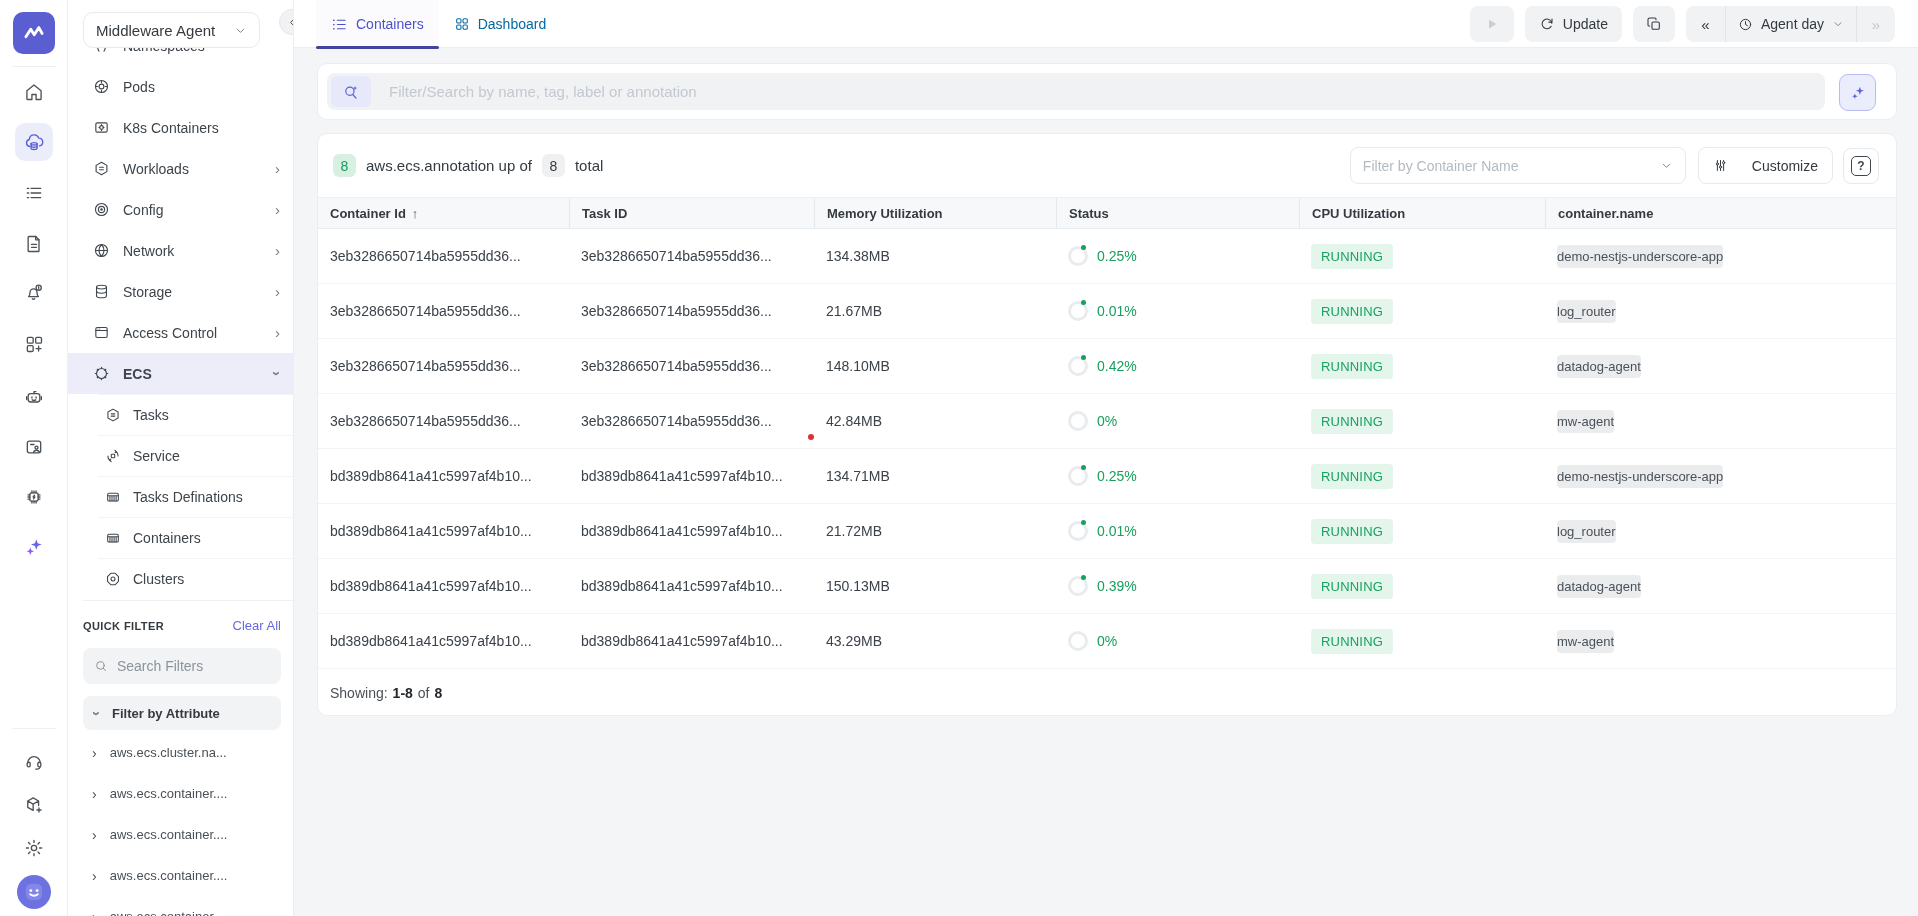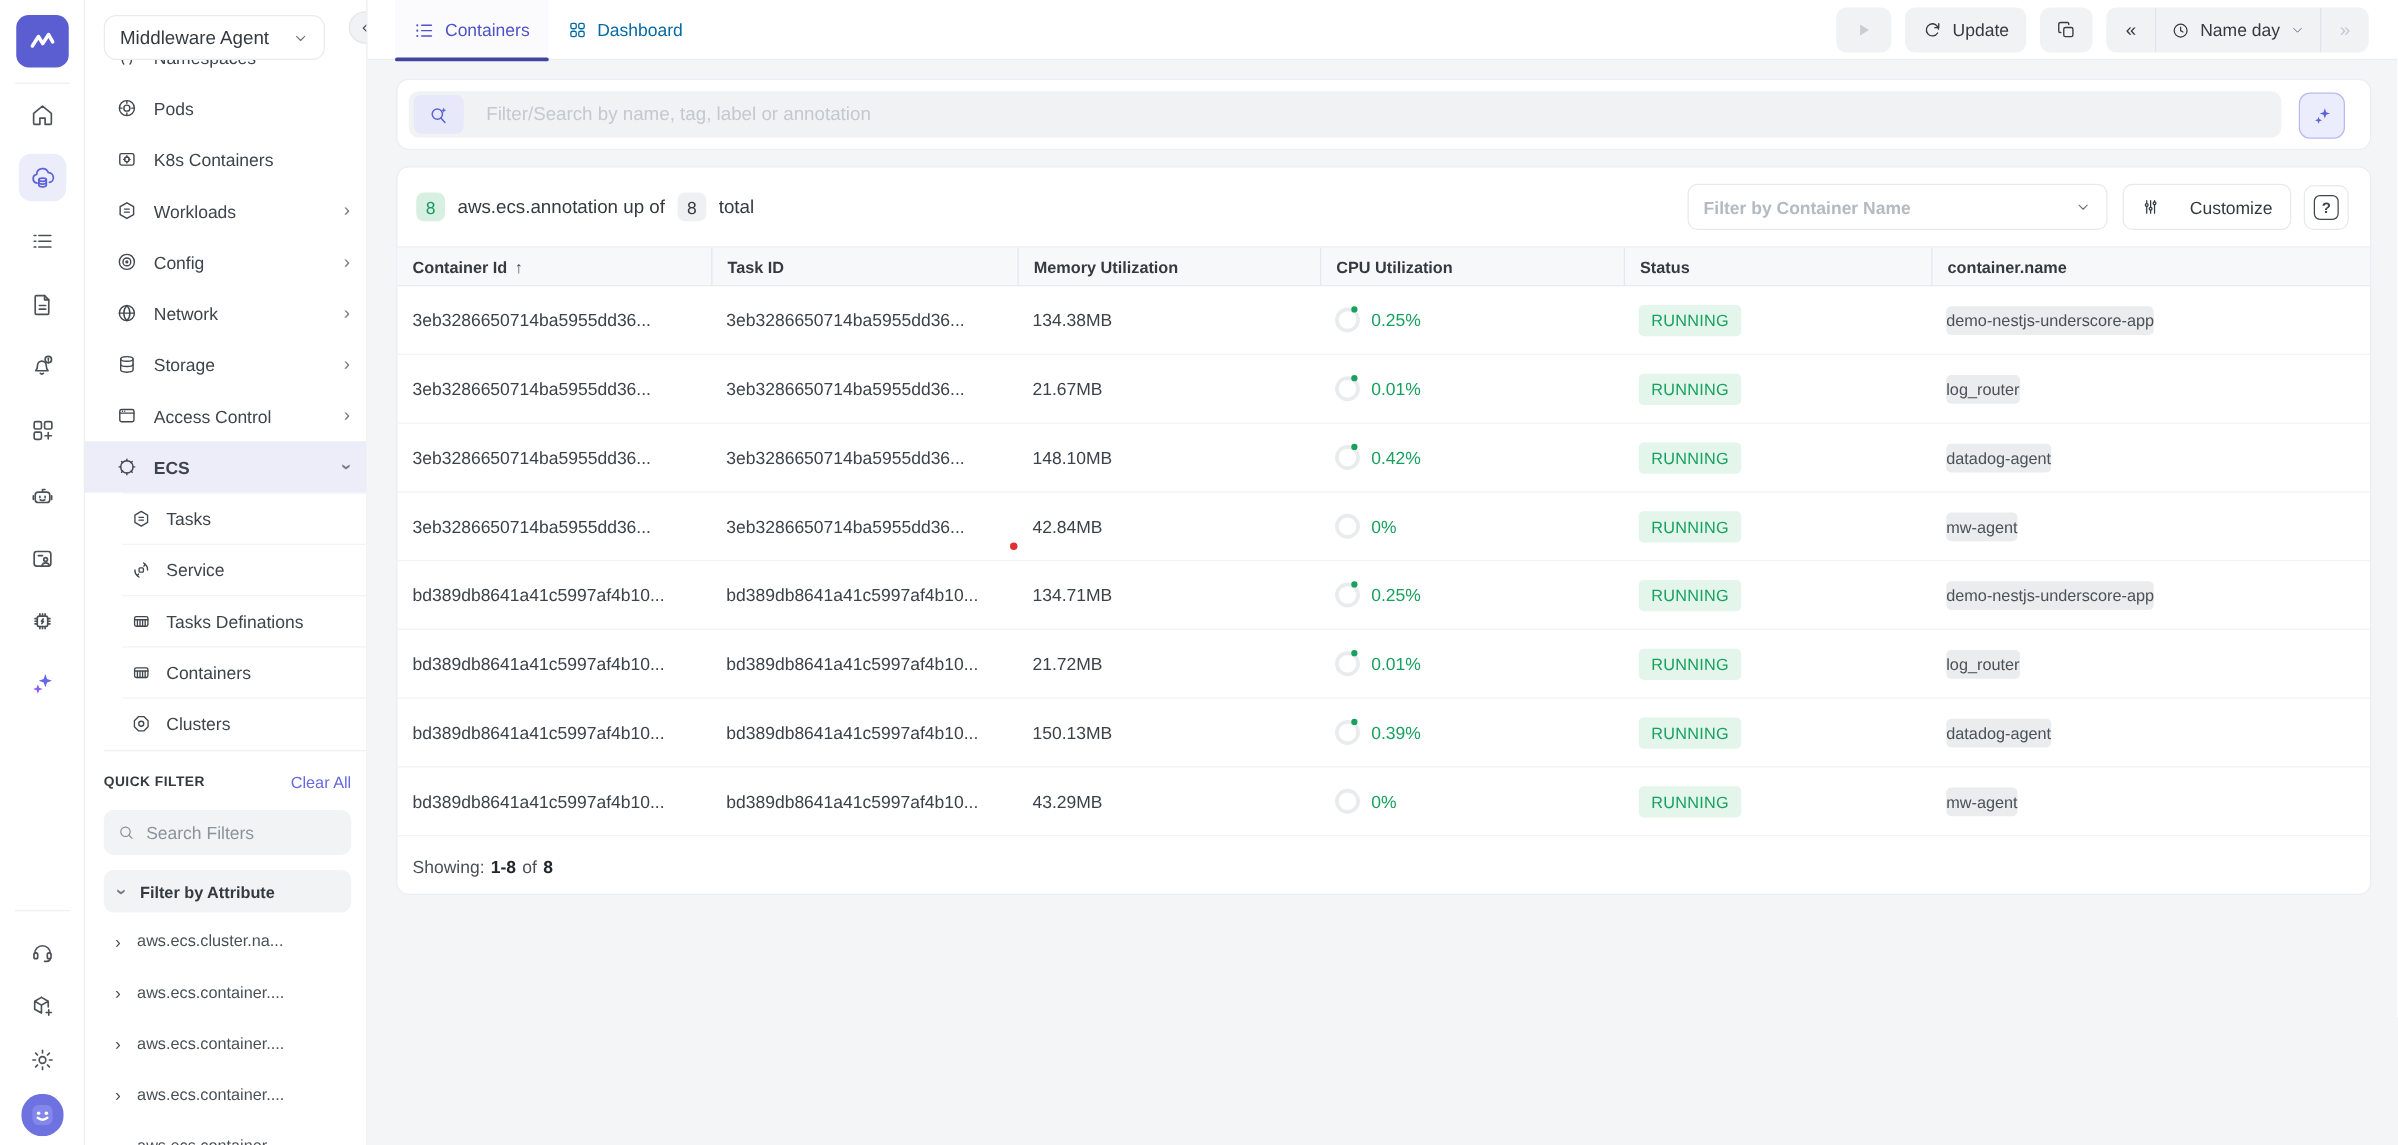--- a/index.html
+++ b/index.html
@@ -67,21 +67,21 @@
   .ai-btn { position:absolute; right:20px; top:10px; width:37px; height:37px; background:#ecedfc; border:1px solid #b7bbf0; border-radius:9px; display:flex; align-items:center; justify-content:center; color:#5d62d9; cursor:pointer; }
 
   .table-card { position:absolute; left:23px; right:21px; top:85px; height:583px; background:#fff; border:1px solid #ecedf0; border-radius:10px; }
   .countbar { height:63px; display:flex; align-items:center; padding:0 17px 0 15px; }
   .badge { min-width:23px; height:23px; padding:0 5px; border-radius:6px; display:flex; align-items:center; justify-content:center; font-size:14px; }
   .badge.green { background:#d8f0e1; color:#159a5f; }
   .badge.grey { background:#eef0f2; color:#343a40; }
   .count-text { font-size:15px; color:#343a40; margin:0 10px; }
   .count-text.total { margin-left:10px; }
   .spacer { flex:1; }
-  .name-filter { width:336px; height:37px; background:#fff; border:1px solid #e7e9ec; border-radius:8px; display:flex; align-items:center; justify-content:space-between; padding:0 12px; font-size:14px; color:#b3bac2; margin-right:12px; cursor:pointer;font-weight:bold; }
+  .name-filter { width:336px; height:37px; background:#fff; border:1px solid #e7e9ec; border-radius:8px; display:flex; align-items:center; justify-content:space-between; padding:0 12px; font-size:14px; color:#b3bac2; margin-right:12px; cursor:pointer; }
   .name-filter .chev { color:#6b7178; }
   .customize { height:37px; background:#fff; border:1px solid #e7e9ec; border-radius:8px; display:flex; align-items:center; gap:24px; padding:0 14px; font-size:14px; color:#343a40; margin-right:10px; cursor:pointer; }
   .help-btn { width:36px; height:36px; background:#fff; border:1px solid #e7e9ec; border-radius:8px; display:flex; align-items:center; justify-content:center; cursor:pointer; }
   .help-inner { width:20px; height:20px; border:1.5px solid #3f464d; border-radius:5px; display:flex; align-items:center; justify-content:center; font-size:12px; font-weight:bold; color:#3f464d; }
 
   .grid { display:grid; grid-template-columns:251px 245px 242px 243px 246px 1fr; }
   .thead { height:32px; background:#f7f8fa; border-top:1px solid #eef0f3; border-bottom:1px solid #e9ecef; }
   .th { font-size:13px; font-weight:bold; color:#343a40; padding-left:12px; display:flex; align-items:center; gap:6px; height:100%; cursor:pointer; }
   .th + .th { border-left:1px solid #e5e8eb; }
   .sort-arrow { color:#495057; font-size:13px; }
@@ -417,21 +417,21 @@
             <path d="M5.5 15H4.6A1.6 1.6 0 0 1 3 13.4v-8A2.4 2.4 0 0 1 5.4 3h8A1.6 1.6 0 0 1 15 4.6v.9"></path>
           </svg>
       </div>
       <div class="timegroup">
         <div class="seg guil">«</div>
         <div class="seg">
           <svg class="ic" width="15" height="15" viewBox="0 0 24 24">
               <circle cx="12" cy="12" r="8.2"></circle>
               <path d="M12 7.5V12l3 1.8"></path>
             </svg>
-          <span>Name day</span>
+          <span>Agent day</span>
           <svg class="ic" width="12" height="12" viewBox="0 0 24 24" style="color:#6b7178">
               <path d="M6 9.5l6 6 6-6"></path>
             </svg>
         </div>
         <div class="seg guil next">»</div>
       </div>
     </div>
   </div>
 
   <div class="content">
@@ -487,24 +487,24 @@
           <span>Container Id</span>
           <span class="sort-arrow">↑</span>
         </div>
         <div class="th">
             <span>Task ID</span>
           </div>
         <div class="th">
             <span>Memory Utilization</span>
           </div>
         <div class="th">
-            <span>CPU Utilization</span>
+            <span>Status</span>
           </div>
         <div class="th">
-            <span>Status</span>
+            <span>CPU Utilization</span>
           </div>
         <div class="th">
             <span>container.name</span>
           </div>
       </div>
 
       <div>
   <div class="grid row">
     <div class="td">3eb3286650714ba5955dd36...</div>
     <div class="td">3eb3286650714ba5955dd36...</div>

